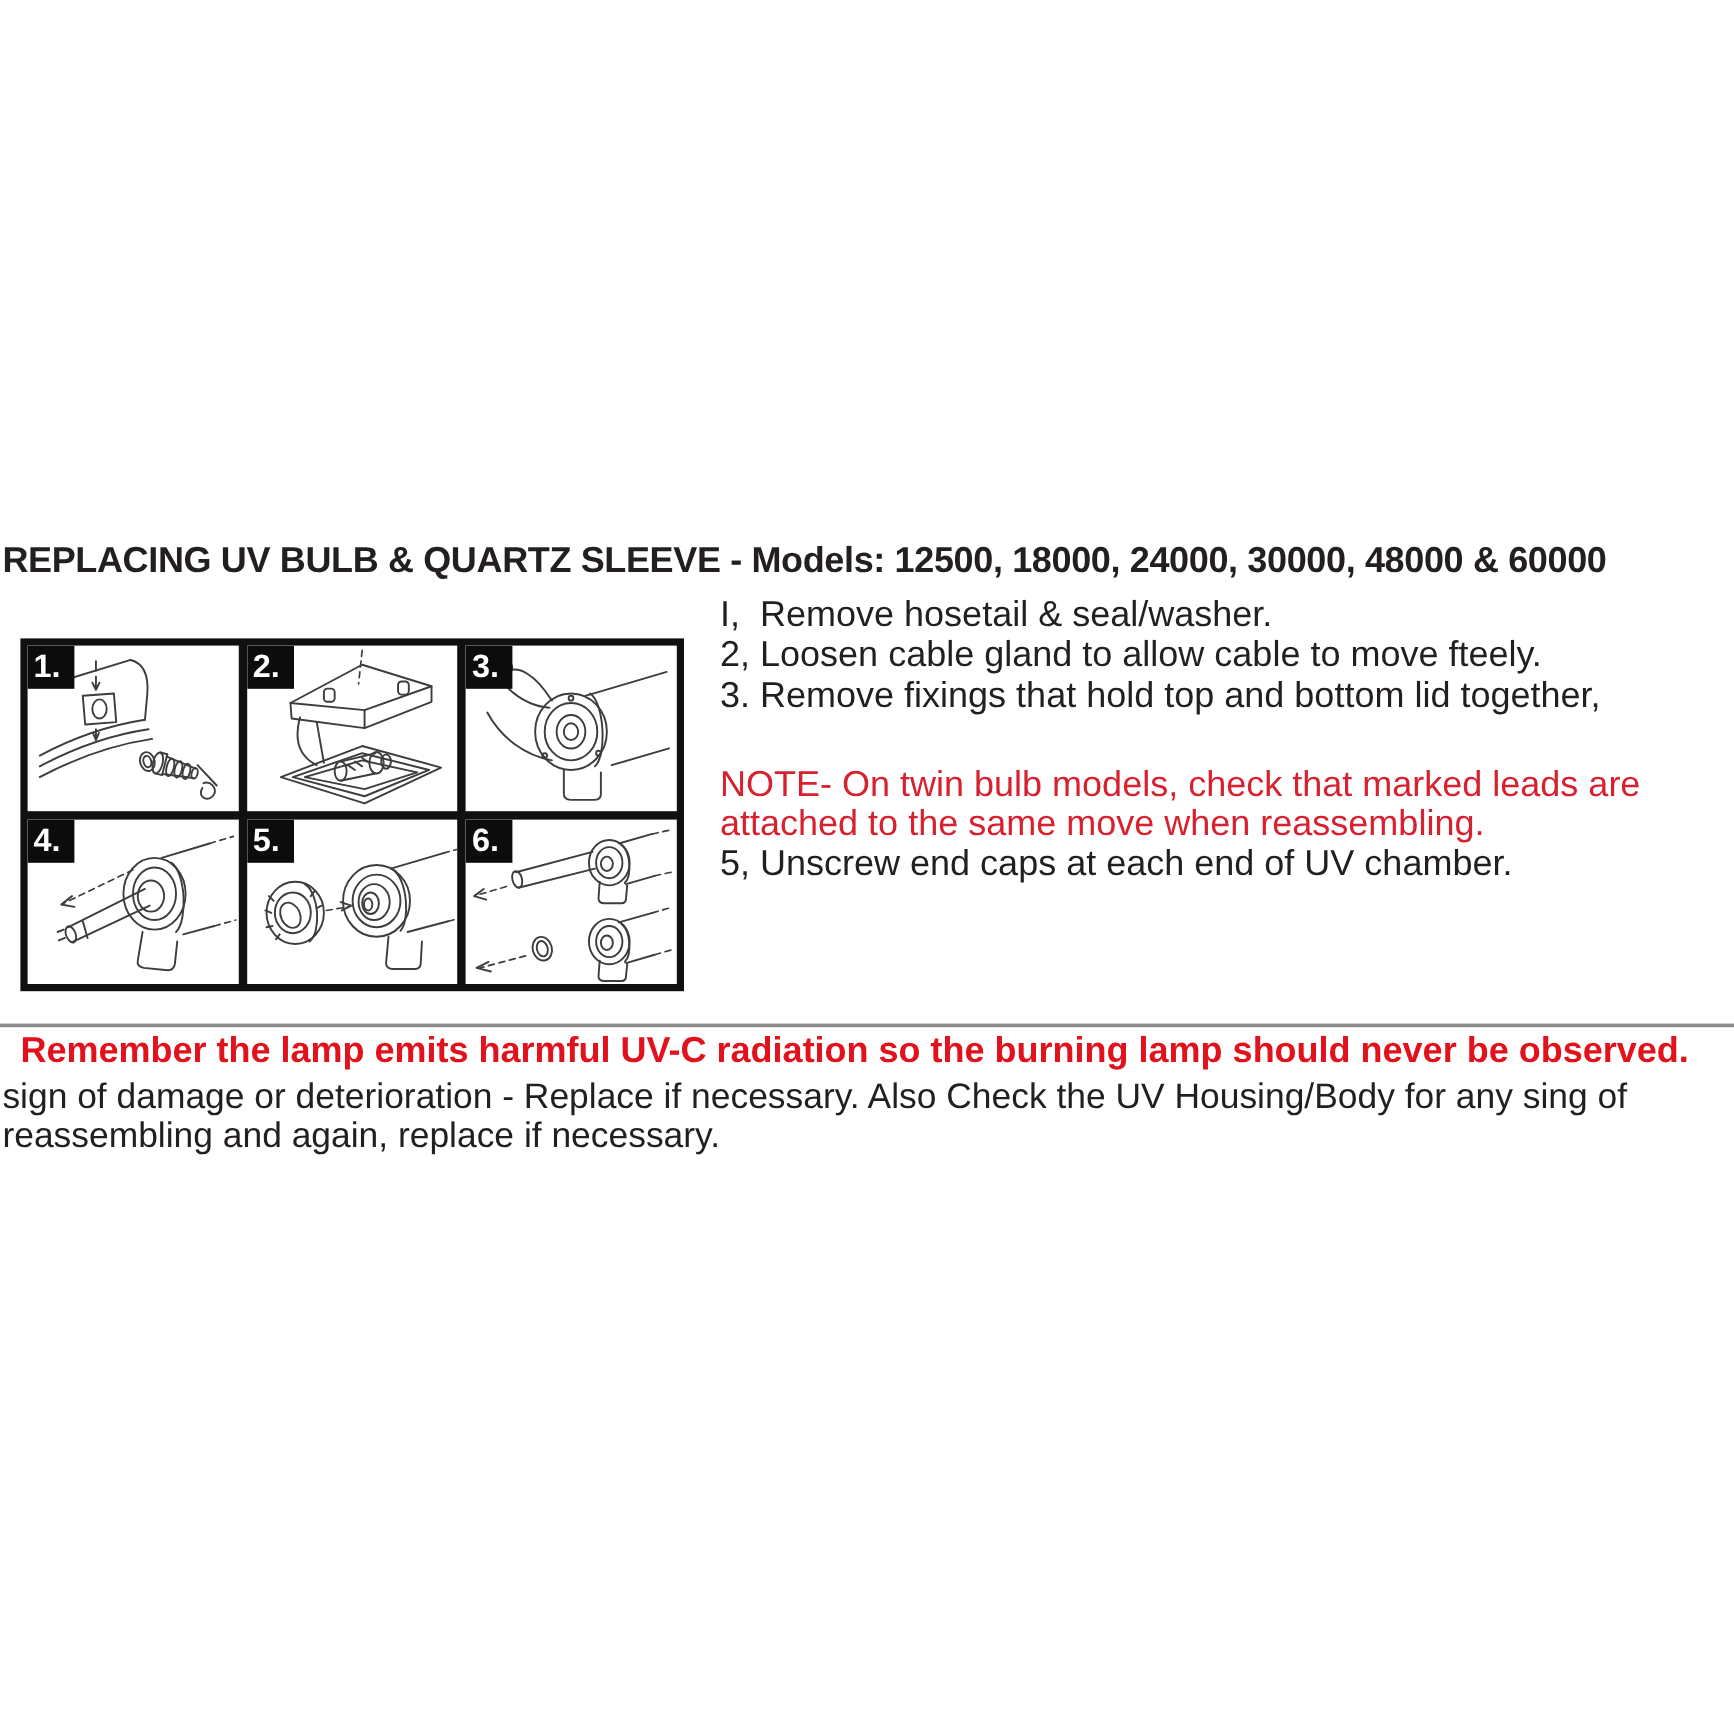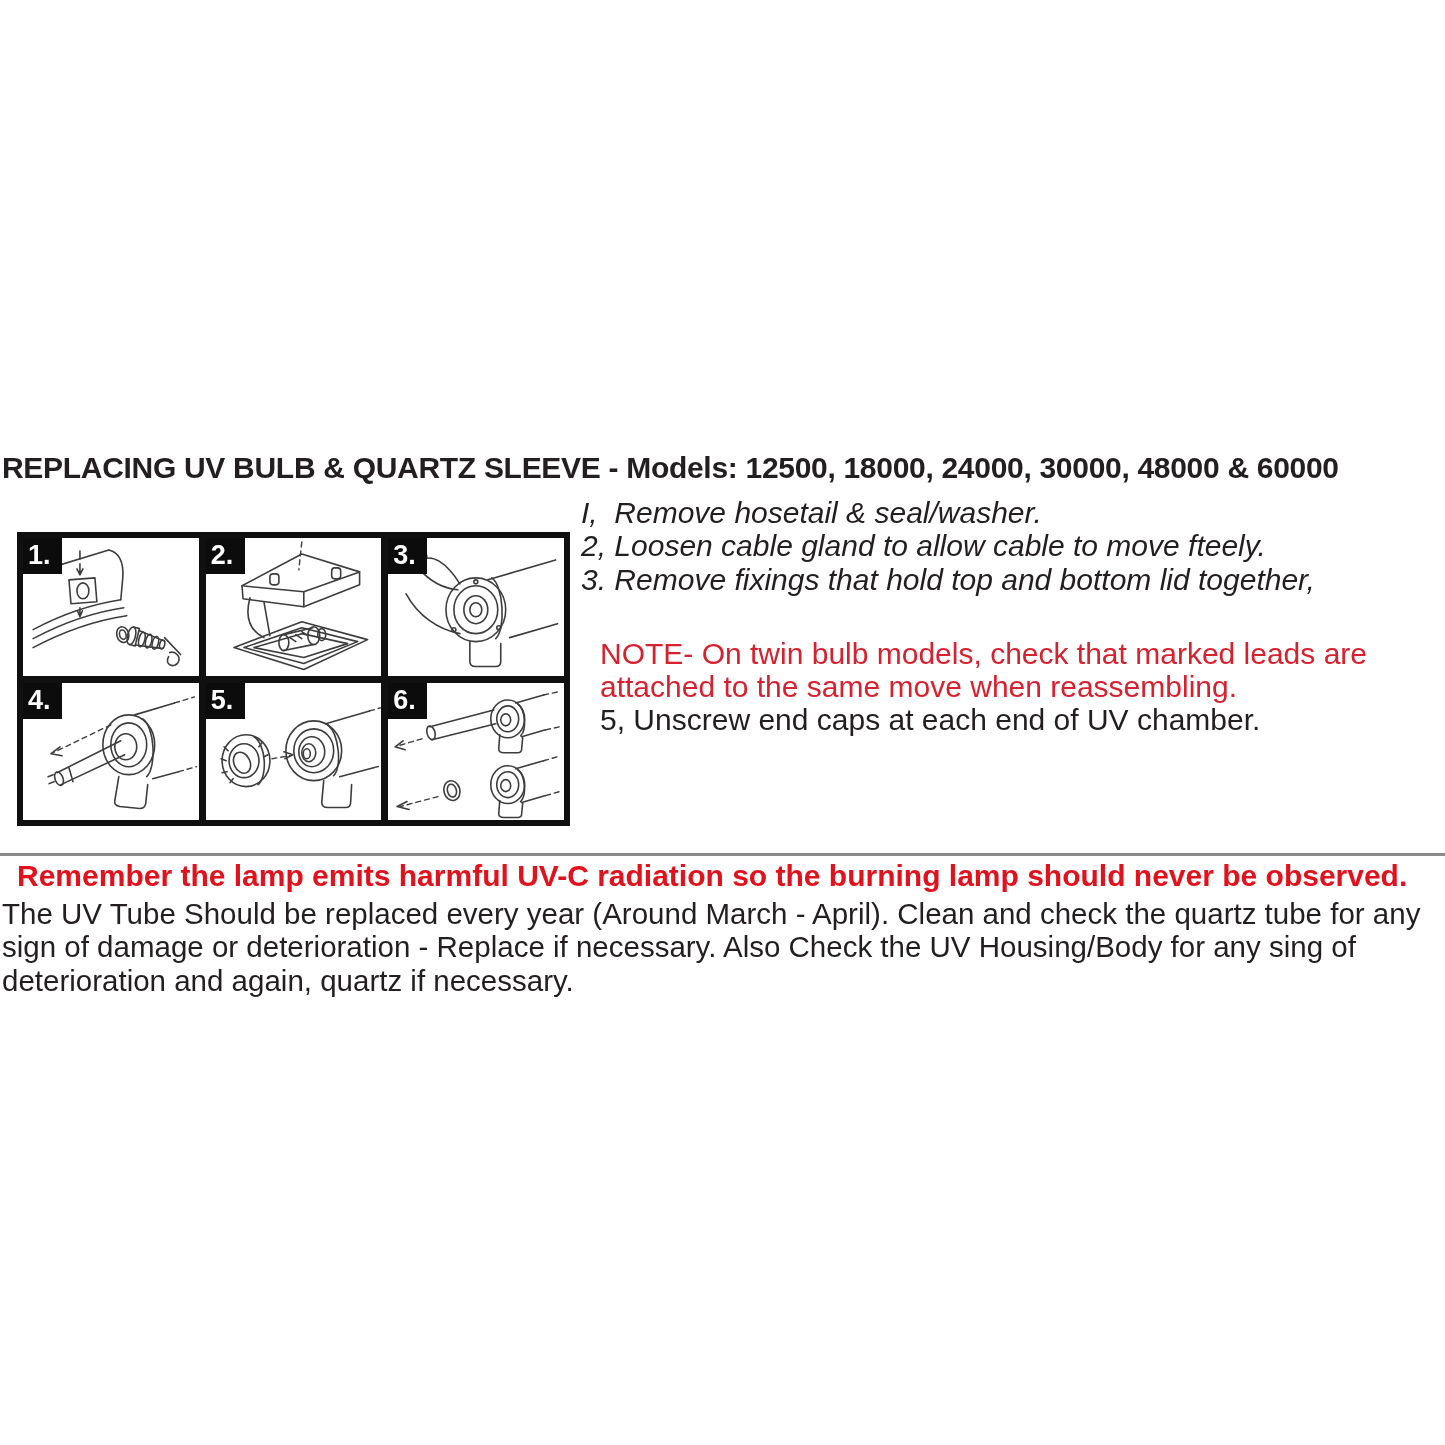--- a/index.html
+++ b/index.html
@@ -24,21 +24,21 @@
   .panel-badge {
     position:absolute; left:0; top:0; z-index:2;
     width:39px; height:36px; box-sizing:border-box; padding-left:5px;
     background:#0c0c0c; color:#ffffff; font-weight:bold; font-size:27px; line-height:35px;
   }
   .panel svg { position:absolute; left:0; top:0; width:100%; height:100%; }
   .sk { stroke:#3d3d3d; fill:none; stroke-width:1.6; stroke-linecap:round; stroke-linejoin:round; }
   .skd { stroke:#3d3d3d; fill:none; stroke-width:1.4; stroke-dasharray:5 4; stroke-linecap:round; }
 
   
-  .steps { position:absolute; left:581px; top:496px; font-size:30px; line-height:33.4px;font-style:italic; }
+  .steps { position:absolute; left:600px; top:496px; font-size:30px; line-height:33.4px; }
   .steps div { white-space:pre; }
   .note  { position:absolute; left:600px; top:637px; font-size:30px; line-height:33.4px; color:#d7212f; }
   .note div { white-space:pre; }
   .step5 { position:absolute; left:600px; top:703px; font-size:30px; line-height:33.4px; white-space:pre; }
 
   
   .divider { position:absolute; left:0; top:853px; width:1445px; height:3px; background:#8a8a8a; }
   .warn-headline {
     position:absolute; left:17px; top:859px;
     font-size:30px; font-weight:bold; color:#e2121d; white-space:nowrap;
@@ -220,18 +220,17 @@
     <div>attached to the same move when reassembling.</div>
   </div>
 
   <div class="step5">5, Unscrew end caps at each end of UV chamber.</div>
 
   <div class="divider"></div>
 
   <div class="warn-headline">Remember the lamp emits harmful UV-C radiation so the burning lamp should never be observed.</div>
 
   <div class="warn-body">
-    <div>The UV Tube Should be replaced every year (Around March - April). Clean and check the quartz tube for any</div>
     <div>sign of damage or deterioration - Replace if necessary. Also Check the UV Housing/Body for any sing of</div>
-    <div>deterioration and again, quartz if necessary.</div>
+    <div>reassembling and again, replace if necessary.</div>
   </div>
 
 </div>
 
 </body></html>

